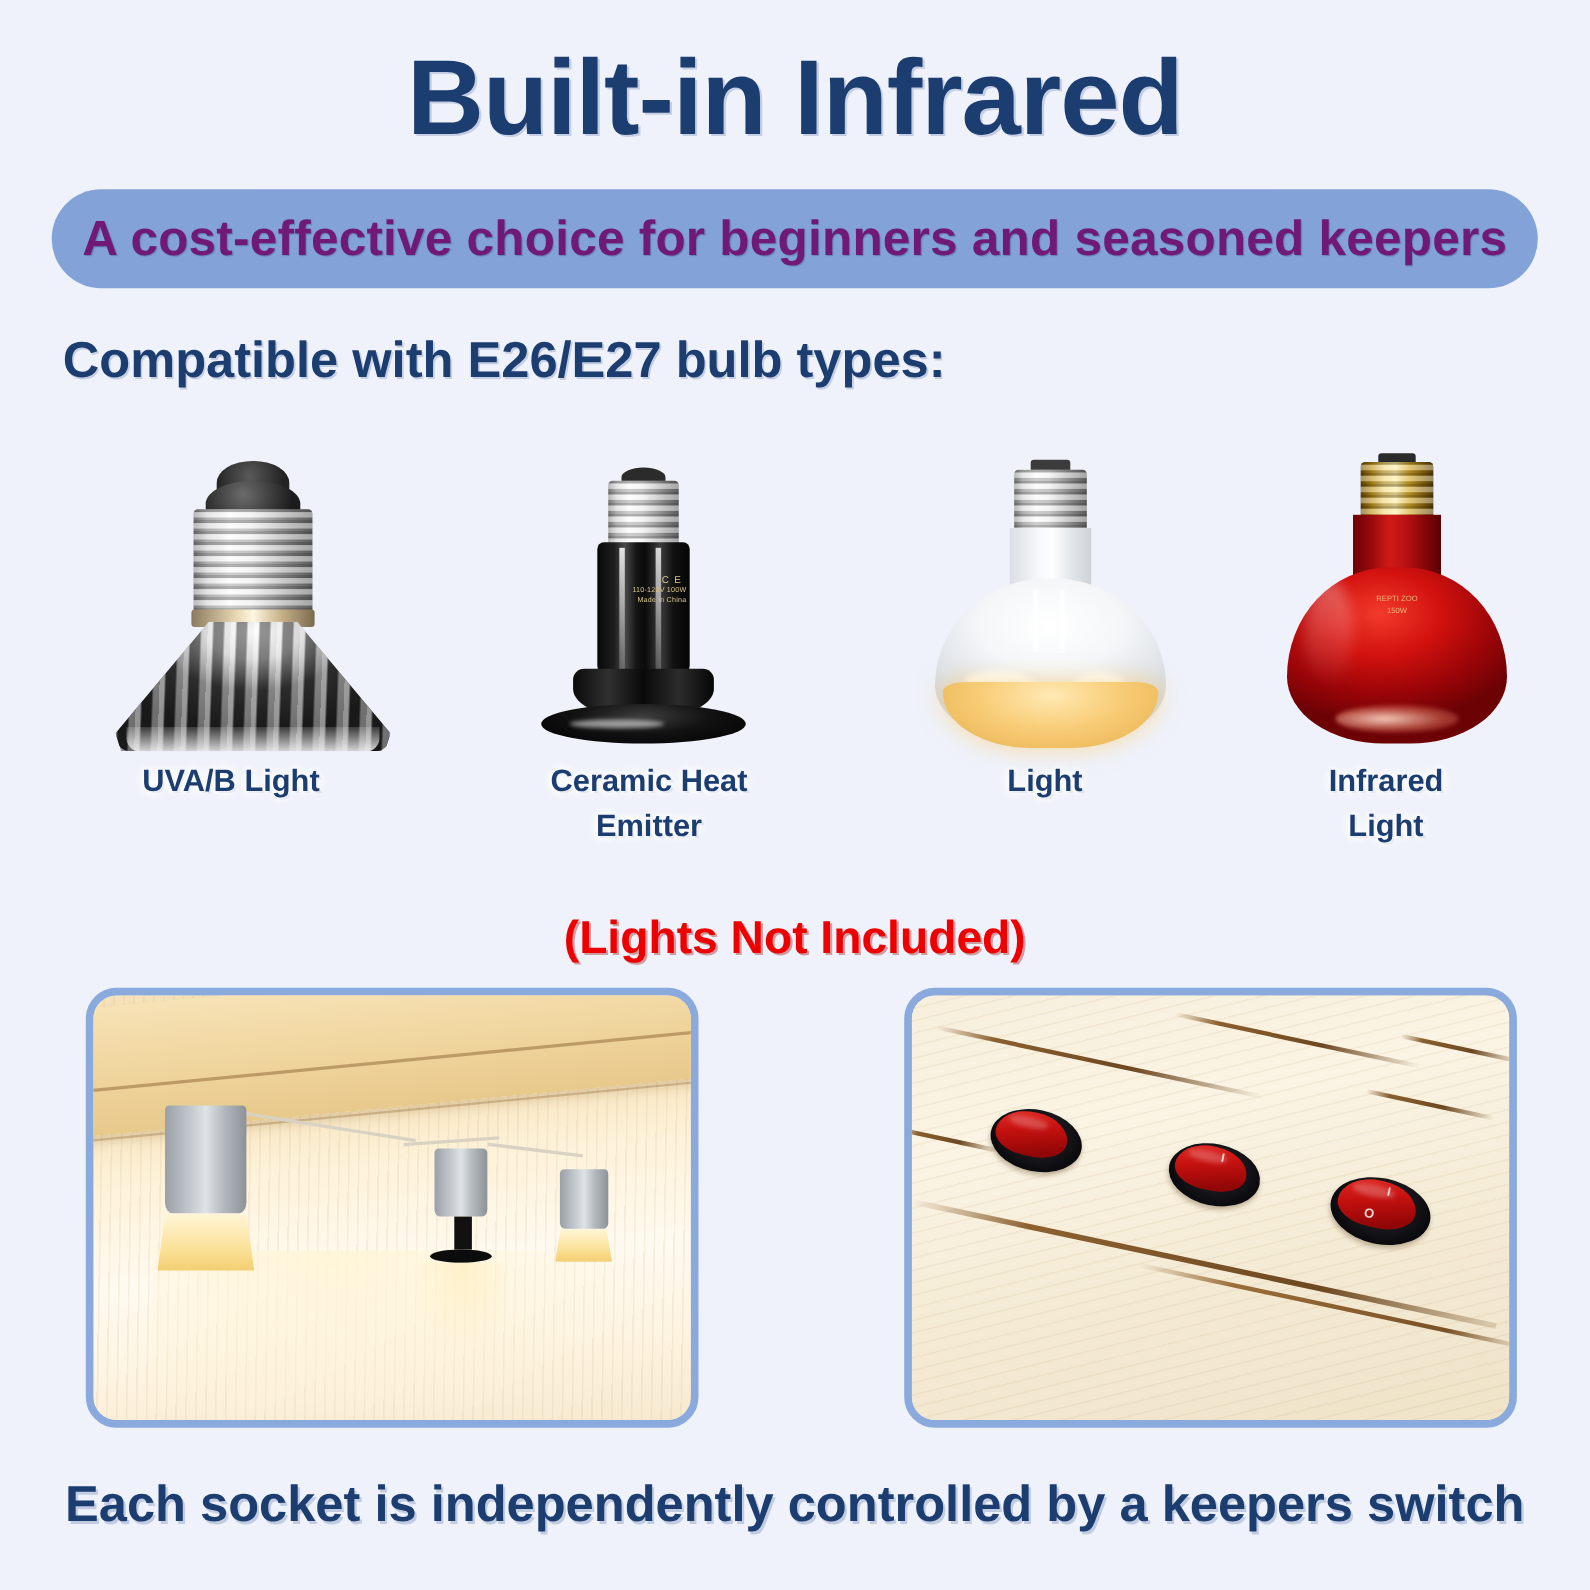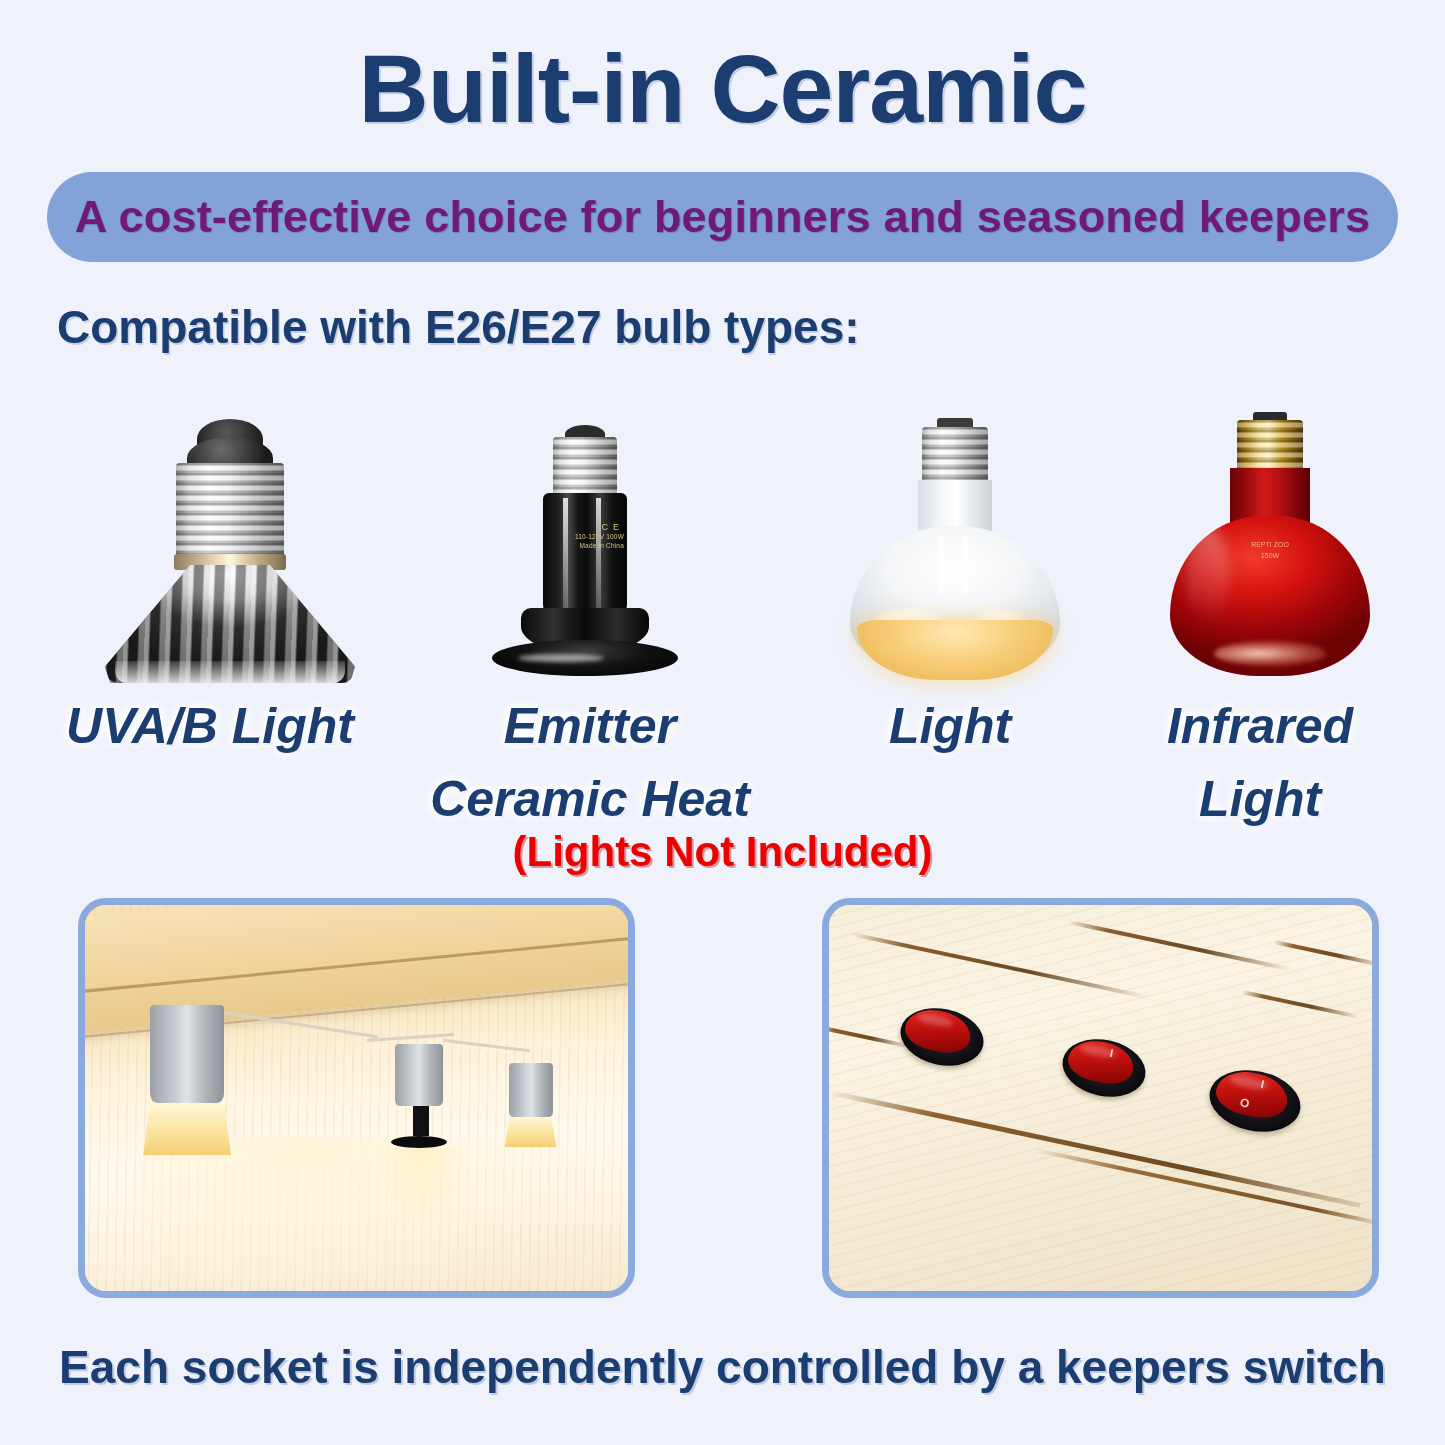--- a/index.html
+++ b/index.html
@@ -235,26 +235,25 @@
     position:absolute; left:50%; transform:translateX(-50%); top:128px;
     z-index:4; width:110px; text-align:center;
     color:rgba(240,205,140,.85); font-size:7px; line-height:1.5;
     white-space:nowrap;
   }
 
   
   .labels { position:absolute; left:0; top:690px; width:1445px; height:115px; }
   .lbl {
     position:absolute; top:0; text-align:center;
-    font-size:50px; font-weight:bold; color:#1c3d70;
+    font-size:28px; font-weight:bold; color:#1c3d70;
     line-height:1.45;
     text-shadow:
       0 0 10px #fff, 0 0 10px #fff, 0 0 6px #fff, 0 0 16px #fff,
       2px 2px 0 rgba(130,150,190,.35);
-    font-style: italic;
   }
   .lbl-0 { left:30px;   width:360px; }
   .lbl-1 { left:410px;  width:360px; }
   .lbl-2 { left:800px;  width:300px; }
   .lbl-3 { left:1110px; width:300px; }
 
   .not-included {
     position:absolute; left:0; top:828px; width:1445px;
     text-align:center;
     font-size:42px; font-weight:bold; color:#ee0000;
@@ -385,21 +384,21 @@
     position:absolute; left:0; top:1340px; width:1445px;
     text-align:center;
     font-size:46px; font-weight:bold; color:#1c3d70;
     text-shadow:2px 2px 0 rgba(125,148,188,.40);
     white-space:nowrap;
   }
 </style>
 </head>
 <body>
 
-<div class="title">Built-in Ceramic</div>
+<div class="title">Built-in Infrared</div>
 
 <div class="subtitle-pill">
   <span>A cost-effective choice for beginners and seasoned keepers</span>
 </div>
 
 <div class="compat">Compatible with E26/E27 bulb types:</div>
 
 <div class="bulb-row">
 
   <div class="bulb-cell cell-0">
@@ -451,22 +450,22 @@
     </div>
   </div>
 
 </div>
 
 <div class="labels">
   <div class="lbl lbl-0">
     <div>UVA/B Light</div>
   </div>
   <div class="lbl lbl-1">
+    <div>Ceramic Heat</div>
     <div>Emitter</div>
-    <div>Ceramic Heat</div>
   </div>
   <div class="lbl lbl-2">
     <div>Light</div>
   </div>
   <div class="lbl lbl-3">
     <div>Infrared</div>
     <div>Light</div>
   </div>
 </div>
 

